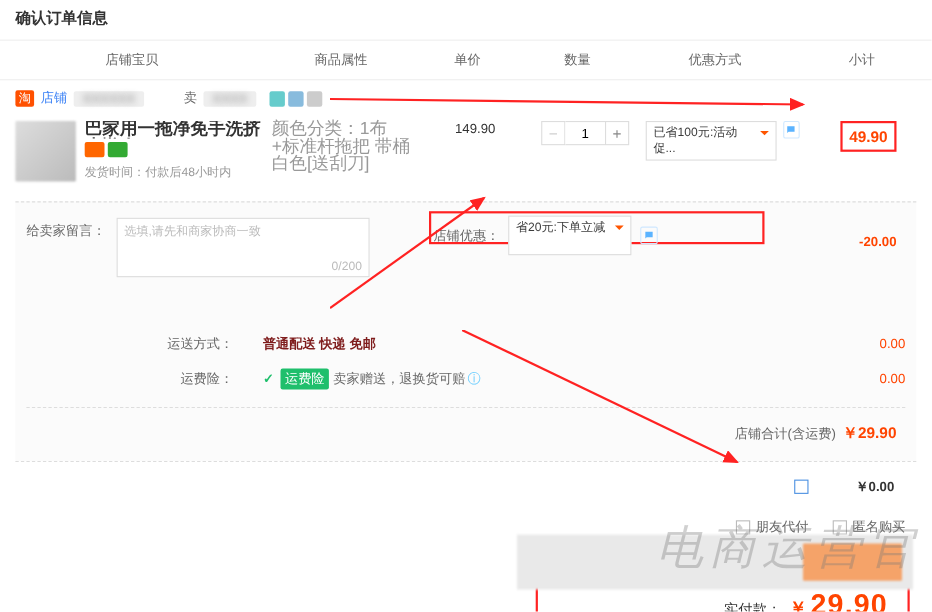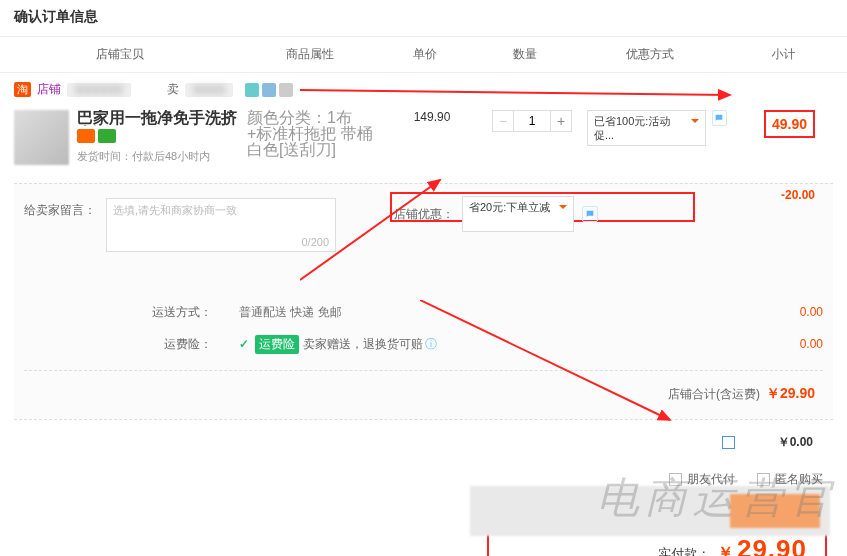--- a/index.html
+++ b/index.html
@@ -28,21 +28,21 @@
   .col-qty  { width: 110px; }
   .col-promo{ width: 140px; }
   .col-sub  { flex: 1; }
   .shop-row {
     display: flex; align-items: center; gap: 6px;
     padding: 8px 14px;
   }
   .tao-badge {
     background:#ff5000; color:#fff; padding:0 3px; font-size:11px; border-radius:2px;
   }
-  .shop-name { color:#a21caf; }
+  .shop-name { color:#3b82f6; }
   .blur { color:transparent; text-shadow:0 0 6px #888; background:#eee; border-radius:2px; padding:0 8px;}
   .seller-label { color:#666; margin-left:30px;}
   .seller-icons { display:flex; gap:3px; margin-left:6px;}
   .sic { width:14px; height:14px; background:#6cc; border-radius:2px;}
   .sic.b { background:#8bd;}
   .sic.c { background:#ccc;}
   .item-row {
     display:flex; padding: 4px 14px 4px;
   }
   .thumb { width:55px; height:55px; background:linear-gradient(135deg,#ddd,#bbb); border-radius:1px; margin-right:8px; filter:blur(1px);}
@@ -75,21 +75,21 @@
   .lower-block { background:#fbfbfb; border-top:1px dashed #ddd; margin:14px 14px 0; padding:14px 10px 10px; position:relative;}
   .msg-seller { display:flex; gap:10px; align-items:flex-start; }
   .msg-label{ color:#666; padding-top:4px;}
   .msg-box { width:230px; height:54px; border:1px solid #ddd; background:#fff; position:relative; padding:4px 6px; color:#bbb; font-size:11px;}
   .msg-counter{ position:absolute; right:6px; bottom:3px; color:#bbb; font-size:11px;}
   .kv-row { display:flex; justify-content:flex-end; align-items:center; min-height:32px; gap:27px;}
   .kv-label{ color:#666; width:60px; text-align:right;}
   .kv-val { width:90px; text-align:right; color:#f40; }
   .kv-val.zero{ color:#f40;}
   .shop-promo-wrap{ display:flex; align-items:center; gap:8px; position:absolute; left:380px; top:12px;}
-  .kv-right{ position:absolute; right:18px; top:4px; color:#f40; font-weight:bold;}
+  .kv-right{ position:absolute; right:18px; top:29px; color:#f40; font-weight:bold;}
   .line2 { margin-top:44px;}
   .insur-badge{ background:#1fbf6c; color:#fff; padding:1px 4px; border-radius:2px; margin:0 4px;}
   .check{ color:#1fbf6c; font-weight:bold; margin-right:2px;}
   .help-ic{ color:#6cf; font-size:12px; margin-left:2px;}
   .shop-total-row{ display:flex; justify-content:flex-end; padding:14px 8px 6px; border-top:1px dashed #ddd; margin-top:10px; gap:6px; align-items:baseline;}
   .shop-total-lbl{ color:#666;}
   .shop-total-val{ color:#f40; font-weight:bold; font-size:14px;}
   .coin-row{ display:flex; justify-content:flex-end; padding:14px 20px 10px; align-items:center; gap:8px; border-top:1px dashed #ddd; margin:0 14px;}
   .chk{ width:13px;height:13px; border:1px solid #bbb; display:inline-block; position:relative;}
   .chk.blue{ border-color:#4a90e2;}
@@ -196,21 +196,21 @@
     <span class="msg-icon">
       <svg viewBox="0 0 24 24">
           <path d="M4 4h16v12H7l-3 3z"></path>
         </svg>
     </span>
   </div>
   <span class="kv-right">-20.00</span>
 
   <div class="kv-row line2">
     <span class="kv-label">运送方式：</span>
-    <span style="color:#737373; width:200px;">普通配送 快递 免邮</span>
+    <span style="color:#7f1d1d; width:200px;font-weight:bold;">普通配送 快递 免邮</span>
     <span style="width:240px;"></span>
     <span class="kv-val zero">0.00</span>
   </div>
 
   <div class="kv-row">
     <span class="kv-label">运费险：</span>
     <span style="color:#666; width:200px; display:flex;align-items:center;">
       <span class="check">✓</span>
       <span class="insur-badge">运费险</span>
       <span>卖家赠送，退换货可赔</span>

